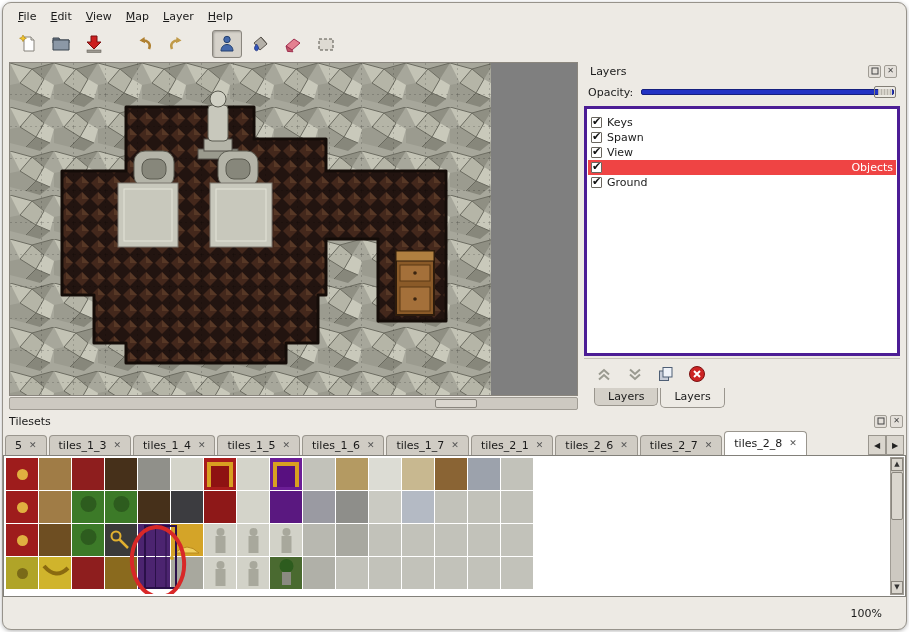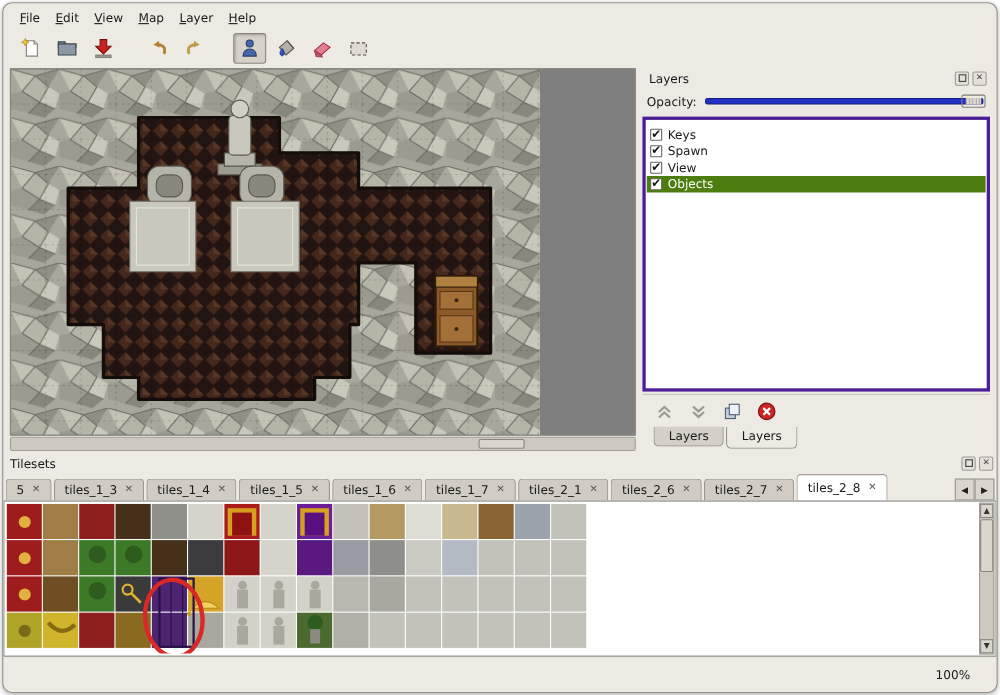--- a/index.html
+++ b/index.html
@@ -35,21 +35,21 @@
   .opacity-row{height:24px;display:flex;align-items:center;gap:8px;padding:2px 4px;}
   .slider{flex:1;position:relative;height:14px;}
   .slider-track{position:absolute;left:0;right:2px;top:4px;height:6px;background:#2233c4;
     border:1px solid #161f7e;border-radius:2px;}
   .slider-handle{position:absolute;right:0;top:1px;width:22px;height:12px;background:#d8d4cc;
     border:1px solid #827e76;border-radius:2px;
     background-image:repeating-linear-gradient(90deg,#b8b4ac 0 1px,transparent 1px 3px);
     background-clip:content-box;padding:2px 3px;}
   .layer-list{flex:1;background:#fff;border:3px solid #4c1d95;margin:2px 0;padding:6px 1px;overflow:hidden;}
   .layer-row{height:15px;display:flex;align-items:center;gap:5px;padding:0 3px;}
-  .layer-row.selected{background:#4d7c0f;color:#fff;}
+  .layer-row.selected{background:#ef4444;color:#fff;justify-content:space-between;}
   .checkbox{width:11px;height:11px;background:#fff;border:1px solid #6a665e;position:relative;flex:0 0 auto;border-radius:1px;}
   .checkbox.checked::before{content:"✔";position:absolute;left:0;top:-3px;font-size:11px;color:#111;}
   .panel-actions{height:30px;display:flex;align-items:center;gap:11px;padding:4px 10px;
     border-top:1px solid #c6c2ba;}
   .action-btn{width:20px;height:20px;display:flex;align-items:center;justify-content:center;}
   .dock-tabs{height:22px;display:flex;gap:2px;padding-left:10px;}
   .dock-tab{padding:2px 13px 0;background:#d4d0c8;border:1px solid #9a968e;border-top:none;
     border-radius:0 0 5px 5px;height:18px;}
   .dock-tab.active{background:#edeae4;height:20px;box-shadow:0 -2px 0 #edeae4;}
   
@@ -239,20 +239,24 @@
           <span class="checkbox checked"></span>
           <span>Spawn</span>
         </div>
         <div class="layer-row">
           <span class="checkbox checked"></span>
           <span>View</span>
         </div>
         <div class="layer-row selected">
           <span class="checkbox checked"></span>
           <span>Objects</span>
+        </div>
+        <div class="layer-row">
+          <span class="checkbox checked"></span>
+          <span>Ground</span>
         </div>
       </div>
       <div class="panel-actions">
         <span class="action-btn">
           <svg width="18" height="18">
             <path d="M4 9.5l5-4.5 5 4.5M4 14.5l5-4.5 5 4.5" fill="none" stroke="#9a9a90" stroke-width="2"></path>
           </svg>
         </span>
         <span class="action-btn">
           <svg width="18" height="18">

